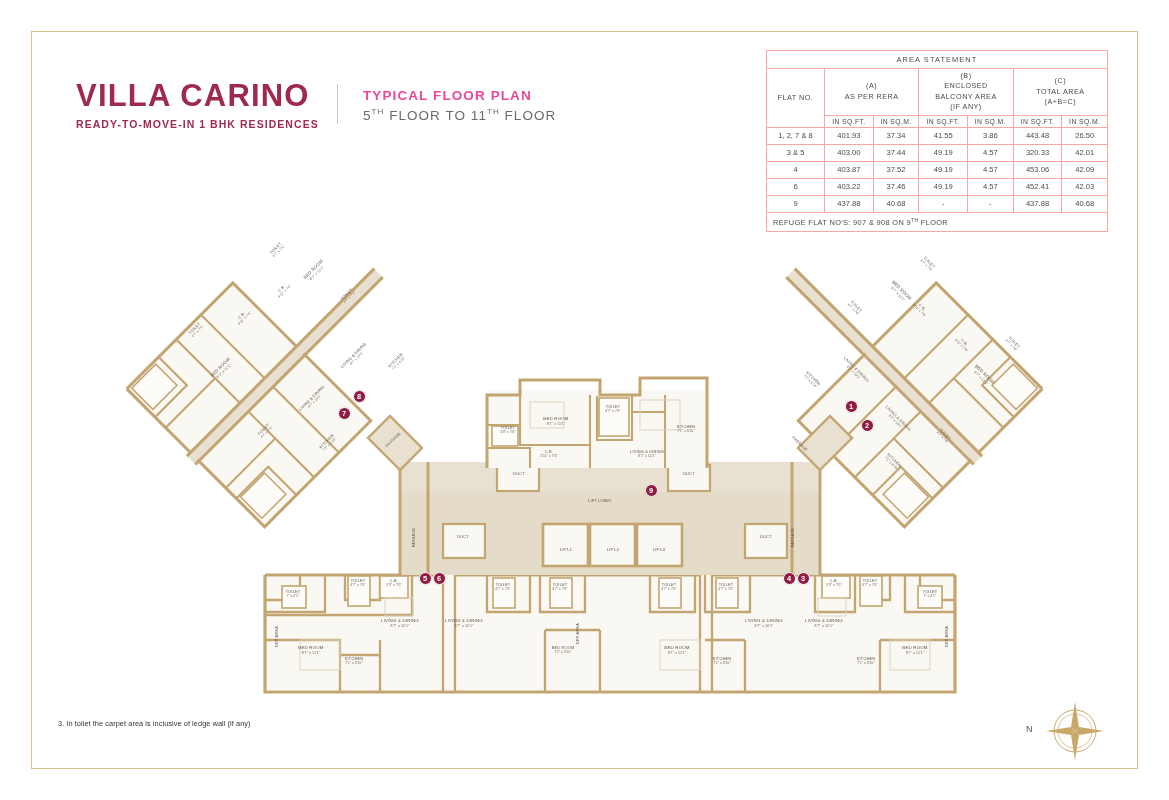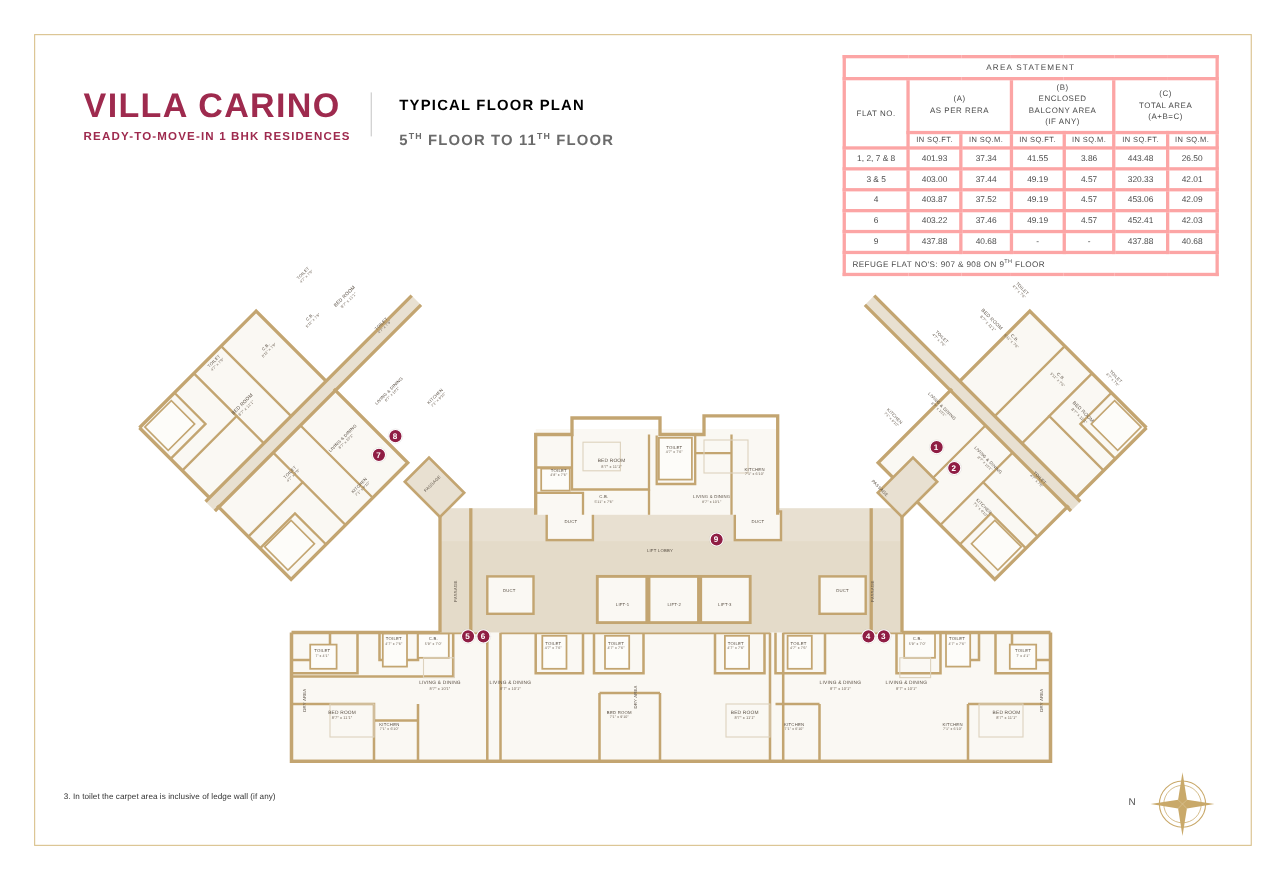--- a/index.html
+++ b/index.html
@@ -28,37 +28,37 @@
   .brand-sub {
     font-size: 10.5px; font-weight: 700; letter-spacing: 1.05px;
     color: #9e2a4e; margin-top: 7px;
   }
   .hdr-divider {
     position: absolute; left: 337px; top: 84px;
     width: 1px; height: 40px; background: #c9c9c9;
   }
   .plan-title { position: absolute; left: 363px; top: 88px; }
   .plan-title-main {
-    font-size: 13.5px; font-weight: 700; letter-spacing: 1.1px; color: #000000;
+    font-size: 13.5px; font-weight: 700; letter-spacing: 1.1px; color: #ec4899;
   }
   .plan-title-sub {
-    font-size: 13.5px; font-weight: 700; letter-spacing: 1.05px;
-    color: #6b6b6b; margin-top: 16px;
+    font-size: 13.5px; font-weight: 400; letter-spacing: 1.05px;
+    color: #6b6b6b; margin-top: 4px;
   }
   .plan-title-sub sup { font-size: 8px; }
 
   
   .area-table {
     position: absolute; left: 766px; top: 50px;
     width: 342px;
     border-collapse: collapse;
     background: #fff;
   }
   .area-table td, .area-table th {
-    border: 3px solid #fca5a5;
+    border: 1px solid #fca5a5;
     text-align: center;
     font-weight: 400;
     color: #4a4a4a;
     padding: 2px 1px;
     margin-top: 29px;
   }
   .at-title {
     font-size: 7.4px; letter-spacing: 1.1px; color: #c2a25f;
     padding: 4px 0 !important;
   }

